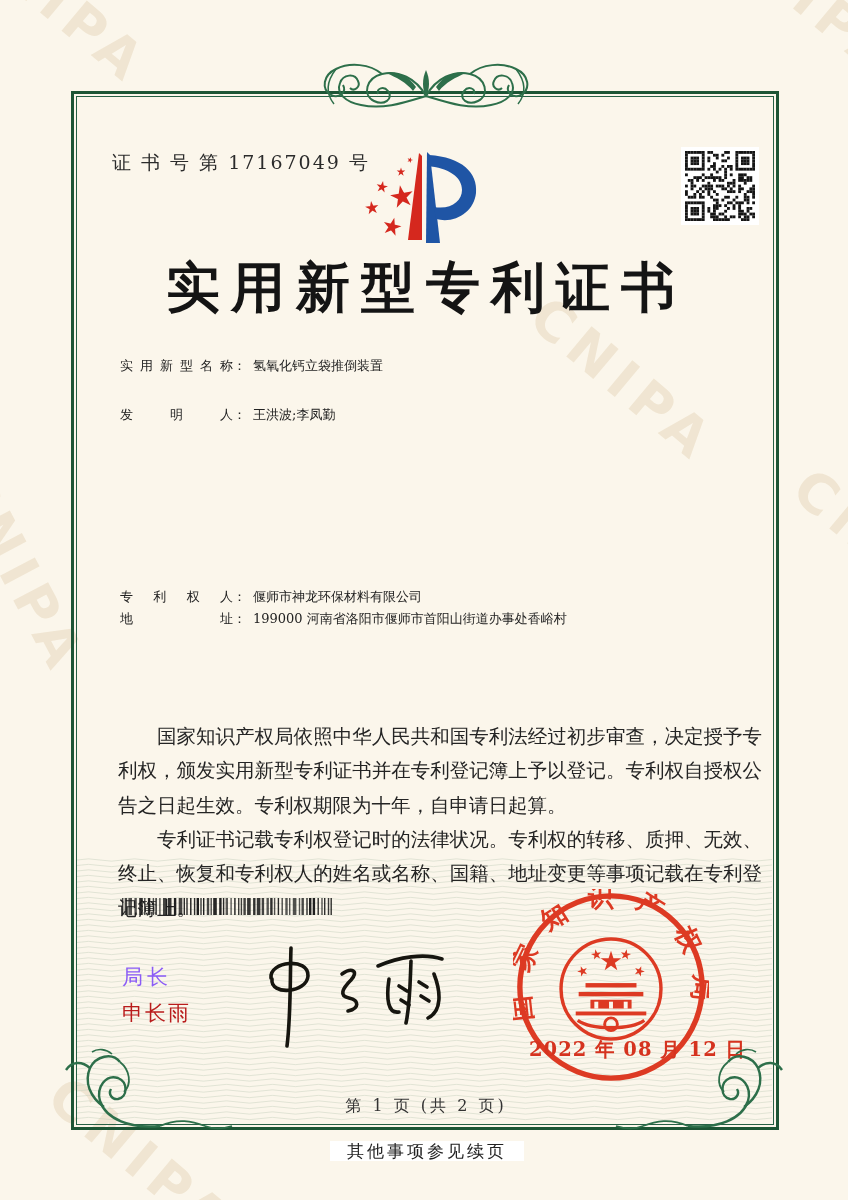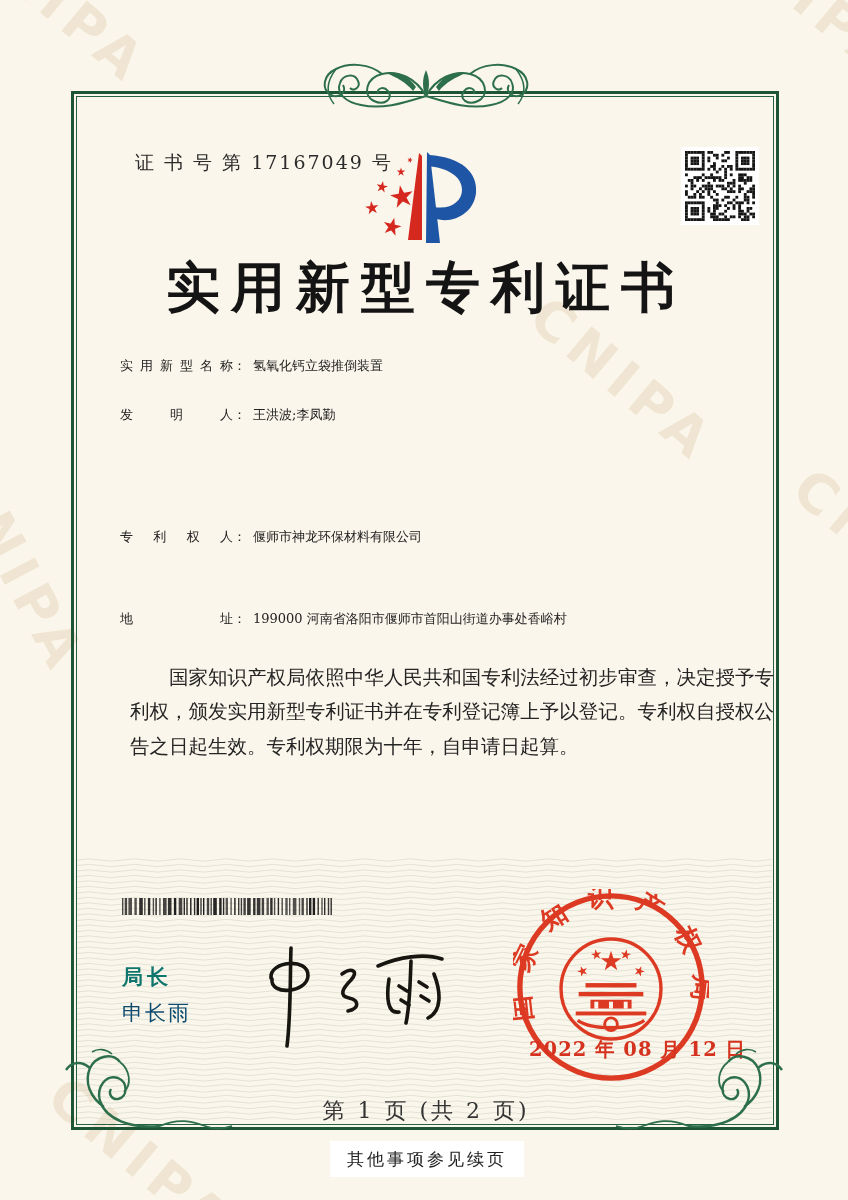--- a/index.html
+++ b/index.html
@@ -7,46 +7,46 @@
         font-family:"DejaVu Serif","Liberation Serif",serif;color:#222;}
   
   .wm{position:absolute;font-family:"DejaVu Sans","Liberation Sans",sans-serif;
       font-weight:700;font-size:54px;letter-spacing:8px;color:rgba(201,163,110,0.20);
       transform:rotate(40deg);white-space:nowrap;user-select:none;}
   
   .frame{position:absolute;left:71px;top:91px;width:708px;height:1039px;
          border:3px solid #1d5535;box-sizing:border-box;}
   .frame::before{content:"";position:absolute;inset:2px;border:1px solid #266044;pointer-events:none;}
   .waves-svg{position:absolute;left:77px;top:856px;}
-  .certno{position:absolute;left:112px;top:150px;font-size:19px;letter-spacing:2px;color:#2b2b2b;margin-left:23px;}
+  .certno{position:absolute;left:112px;top:150px;font-size:19px;letter-spacing:2px;color:#2b2b2b;}
   .logo-svg{position:absolute;left:352px;top:146px;}
   .qr-wrap{position:absolute;left:681px;top:147px;width:78px;height:78px;background:#fff;
            display:flex;align-items:center;justify-content:center;}
   .title{position:absolute;left:72px;top:252px;width:708px;text-align:center;
          font-size:54px;font-weight:700;letter-spacing:11px;color:#141414;}
   .row{position:absolute;left:120px;font-size:13px;white-space:nowrap;}
   .lab{display:inline-block;width:113px;text-align:justify;text-align-last:justify;vertical-align:bottom;}
   .colon{display:inline-block;}
   .val{margin-left:7px;}
   .pair2{position:absolute;left:332px;top:0;}
-  .body-text{position:absolute;left:118px;top:661px;width:644px;font-size:19.5px;
-             line-height:1.76;text-align:justify;color:#242424;margin-left:12px;}
+  .body-text{position:absolute;left:118px;top:720px;width:644px;font-size:19.5px;
+             line-height:1.76;text-align:justify;color:#242424;}
   .body-text p{margin:0;text-indent:2em;}
   .barcode-svg{position:absolute;left:122px;top:898px;}
   .dir-title{position:absolute;left:122px;top:963px;font-size:21px;letter-spacing:4px;
-             font-family:"DejaVu Sans","Liberation Sans",sans-serif;color:#0f766e;font-weight:bold;}
+             font-family:"DejaVu Sans","Liberation Sans",sans-serif;color:#8b5cf6;}
   .dir-name{position:absolute;left:122px;top:999px;font-size:21px;letter-spacing:2px;
-            font-family:"DejaVu Sans","Liberation Sans",sans-serif;color:#0c4a6e;}
+            font-family:"DejaVu Sans","Liberation Sans",sans-serif;color:#b91c1c;}
   .sig-svg{position:absolute;left:238px;top:933px;}
   .seal-svg{position:absolute;left:513px;top:889px;}
   .seal-date{position:absolute;left:529px;top:1036px;font-size:19.5px;font-weight:700;
              letter-spacing:1px;color:#d5331f;white-space:nowrap;}
   .page-info{position:absolute;left:72px;top:1096px;width:708px;text-align:center;
-             font-size:22px;letter-spacing:3px;color:#333;}
-  .note-box{position:absolute;left:330px;top:1141px;width:194px;height:36px;background:#ffffff;
+             font-size:16px;letter-spacing:3px;color:#333;}
+  .note-box{position:absolute;left:330px;top:1141px;width:194px;height:20px;background:#ffffff;
             display:flex;align-items:center;justify-content:center;font-size:17px;
             letter-spacing:3px;color:#222;}
   .orn-top{position:absolute;left:266px;top:60px;}
   .fl-bl{position:absolute;left:60px;top:1046px;}
   .fl-br{position:absolute;left:608px;top:1046px;}
 </style>
 </head>
 <body>
 
 <div class="page">
@@ -416,29 +416,30 @@
   </div>
 
   <div class="title">实用新型专利证书</div>
 
   <div class="row" style="top:357px">
     <span class="lab">实用新型名称</span><span class="colon">：</span><span class="val">氢氧化钙立袋推倒装置</span>
   </div>
   <div class="row" style="top:406px">
     <span class="lab">发明人</span><span class="colon">：</span><span class="val">王洪波;李凤勤</span>
   </div>
-  <div class="row" style="top:528px">
+  <div class="row" style="top:588px">
     <span class="lab">专利权人</span><span class="colon">：</span><span class="val">偃师市神龙环保材料有限公司</span>
   </div>
   <div class="row" style="top:610px">
     <span class="lab">地址</span><span class="colon">：</span><span class="val">199000 河南省洛阳市偃师市首阳山街道办事处香峪村</span>
   </div>
 
   <div class="body-text">
     <p>国家知识产权局依照中华人民共和国专利法经过初步审查，决定授予专利权，颁发实用新型专利证书并在专利登记簿上予以登记。专利权自授权公告之日起生效。专利权期限为十年，自申请日起算。</p>
+    <p>专利证书记载专利权登记时的法律状况。专利权的转移、质押、无效、终止、恢复和专利权人的姓名或名称、国籍、地址变更等事项记载在专利登记簿上。</p>
   </div>
 
   <svg class="barcode-svg" id="barcode" width="214" height="17" viewBox="0 0 214 17">
       <rect x="0.0" y="0" width="1.4" height="17" fill="#1b1b1b" opacity="0.80"></rect>
       <rect x="2.7" y="0" width="2.4" height="17" fill="#1b1b1b" opacity="0.81"></rect>
       <rect x="6.4" y="0" width="3.6" height="17" fill="#1b1b1b" opacity="0.76"></rect>
       <rect x="12.4" y="0" width="2.4" height="17" fill="#1b1b1b" opacity="0.75"></rect>
       <rect x="17.2" y="0" width="3.6" height="17" fill="#1b1b1b" opacity="0.90"></rect>
       <rect x="22.1" y="0" width="1.4" height="17" fill="#1b1b1b" opacity="0.78"></rect>
       <rect x="25.9" y="0" width="2.4" height="17" fill="#1b1b1b" opacity="0.91"></rect>

